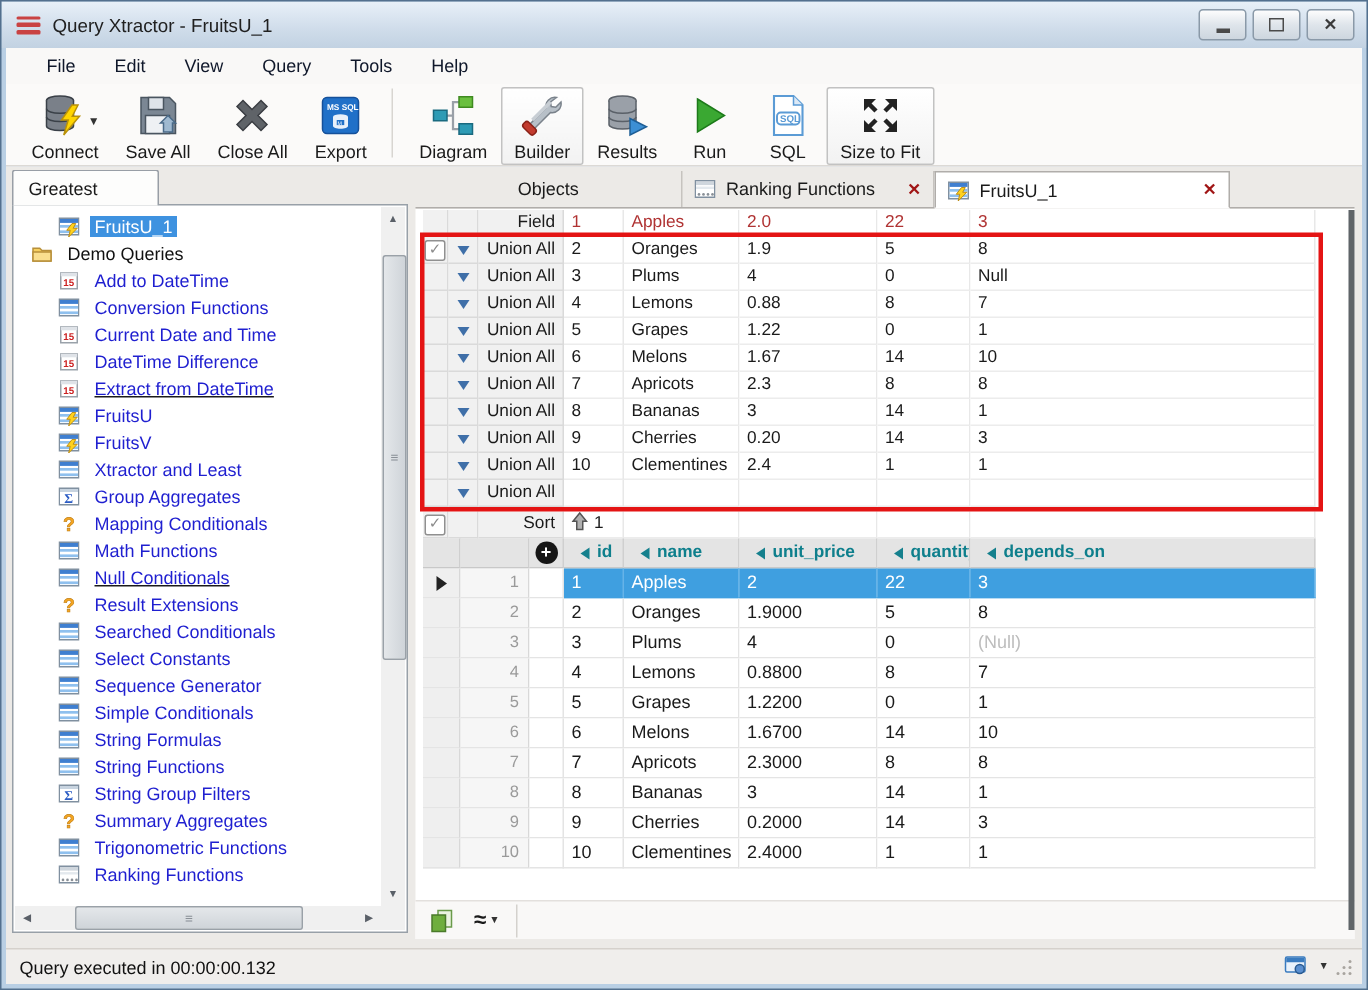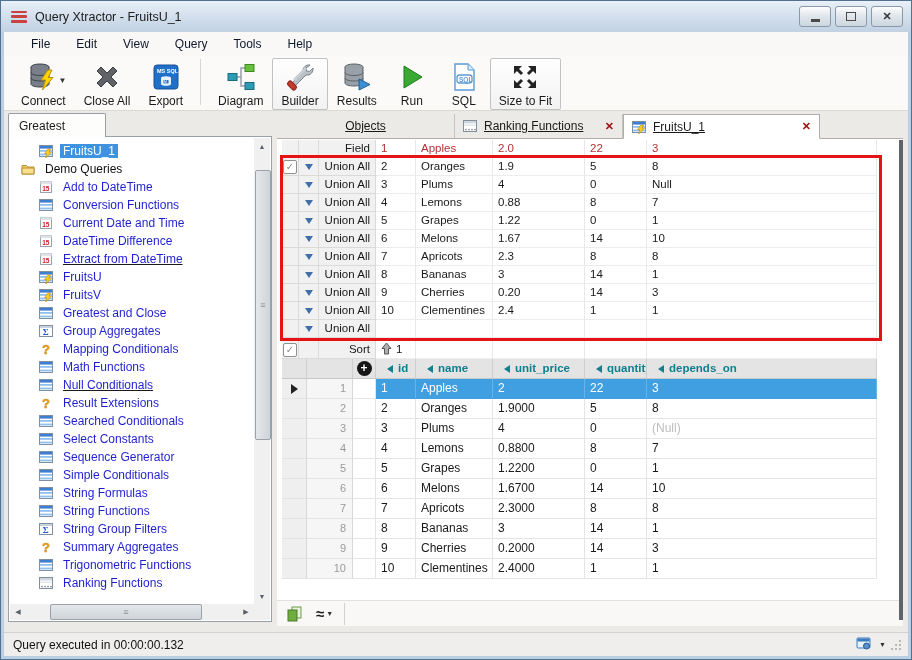--- a/index.html
+++ b/index.html
@@ -60,21 +60,21 @@
     border:1px solid #9aa1a8;border-radius:2px;display:flex;align-items:center;justify-content:center;color:#8a9097;font-size:9px;}
   .hsb-thumb{margin-left:24px;width:150px;height:14px;background:linear-gradient(#e4e7ea,#cfd4d9);
     border:1px solid #9aa1a8;border-radius:2px;display:flex;align-items:center;justify-content:center;color:#8a9097;font-size:9px;}
   .sb-corner{position:absolute;right:1px;bottom:1px;width:16px;height:16px;background:#f0f0f0;}
 
   
   .main-bg{left:277px;top:139px;width:626px;height:487px;background:#fff;}
   .tabstrip{left:277px;top:114px;width:626px;height:25px;background:#eceae7;border-bottom:1px solid #b0adaa;
     display:flex;align-items:flex-end;box-sizing:border-box;z-index:2;}
   .tab{height:24px;display:flex;align-items:center;padding:0 8px;border-right:1px solid #c6c3bf;box-sizing:border-box;position:relative;}
-  .tab .tab-label{margin:0 6px;text-decoration:underline;}
+  .tab .tab-label{margin:0 6px;}
   .tab.plain{width:178px;justify-content:center;}
   .tab.active{background:#fff;border:1px solid #b0adaa;border-bottom:1px solid #fff;margin-bottom:-1px;height:25px;z-index:3;}
   .tab-close{color:#a01515;font-weight:bold;font-size:11px;margin-left:auto;padding-left:14px;}
   .tab-icon{width:15px;height:14px;}
 
   
   .grid-vbar{left:899px;top:140px;width:4px;height:480px;background:#5f6468;z-index:4;}
 
   
   .u-row{position:absolute;left:282px;display:flex;height:18px;}
@@ -164,20 +164,31 @@
           <path d="M3 10.5c0 1.7 4 3 9 3s9-1.3 9-3M3 16c0 1.7 4 3 9 3s9-1.3 9-3" stroke="#3a4048" fill="none"></path>
           <polygon points="20,8 13,18 17.5,18 14.5,28 25,15.5 20.2,15.5 24,8" fill="#ffd500" stroke="#b8900a"></polygon>
         </svg>
         <span class="tb-caret">▼</span>
       </span>
       <span class="tb-label">Connect</span>
     </div>
     <div class="tb-btn">
       <span class="tb-icon">
         <svg width="30" height="30" viewBox="0 0 30 30">
+          <path d="M4 3h19l4 4v20H4z" fill="#7b8794" stroke="#4a5560"></path>
+          <rect x="9" y="3" width="10" height="8" fill="#dfe4ea" stroke="#4a5560"></rect>
+          <rect x="7" y="15" width="16" height="12" fill="#eef1f4" stroke="#4a5560"></rect>
+          <polygon points="17,20 22,15 27,20 25,20 25,26 19,26 19,20" fill="#9fb9d0" stroke="#4a6a88"></polygon>
+        </svg>
+      </span>
+      <span class="tb-label">Save All</span>
+    </div>
+    <div class="tb-btn">
+      <span class="tb-icon">
+        <svg width="30" height="30" viewBox="0 0 30 30">
           <path d="M5 9l6 6-6 6 4 4 6-6 6 6 4-4-6-6 6-6-4-4-6 6-6-6z" fill="#5f6368" stroke="#3a3d42"></path>
         </svg>
       </span>
       <span class="tb-label">Close All</span>
     </div>
     <div class="tb-btn">
       <span class="tb-icon">
         <svg width="30" height="30" viewBox="0 0 30 30">
           <rect x="3" y="3" width="24" height="24" rx="3" fill="#2070c8" stroke="#15509a"></rect>
           <text x="6" y="11" font-size="5.5" font-weight="bold" fill="#fff" font-family="Liberation Sans,sans-serif">MS SQL</text>
@@ -346,21 +357,21 @@
           </svg></span>
         <span class="tree-label">FruitsV</span>
       </div>
       <div class="tree-item" style="padding-left: 28px;">
         <span class="ti-icon"><svg width="14" height="14" viewBox="0 0 14 14">
             <rect x="0.5" y="1.5" width="13" height="11" fill="#fff" stroke="#8090a0"></rect>
             <rect x="1" y="2" width="12" height="2.6" fill="#3f7fd0"></rect>
             <rect x="1" y="6" width="12" height="1.8" fill="#8fc0ee"></rect>
             <rect x="1" y="9.6" width="12" height="1.8" fill="#8fc0ee"></rect>
           </svg></span>
-        <span class="tree-label">Greatest and Close</span>
+        <span class="tree-label">Xtractor and Least</span>
       </div>
       <div class="tree-item" style="padding-left: 28px;">
         <span class="ti-icon"><svg width="14" height="14" viewBox="0 0 14 14">
             <rect x="0.5" y="1.5" width="13" height="11" fill="#fff" stroke="#8090a0"></rect>
             <rect x="1" y="2" width="12" height="2" fill="#c8d4e0"></rect>
             <text x="3.8" y="11.2" font-size="9" font-weight="bold" fill="#2a5bc4" font-family="Liberation Serif,serif">Σ</text>
           </svg></span>
         <span class="tree-label">Group Aggregates</span>
       </div>
       <div class="tree-item" style="padding-left: 28px;">

